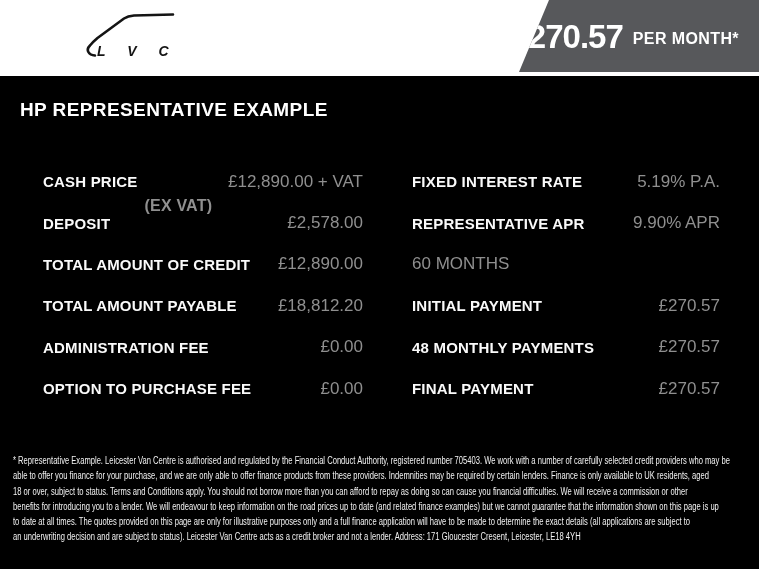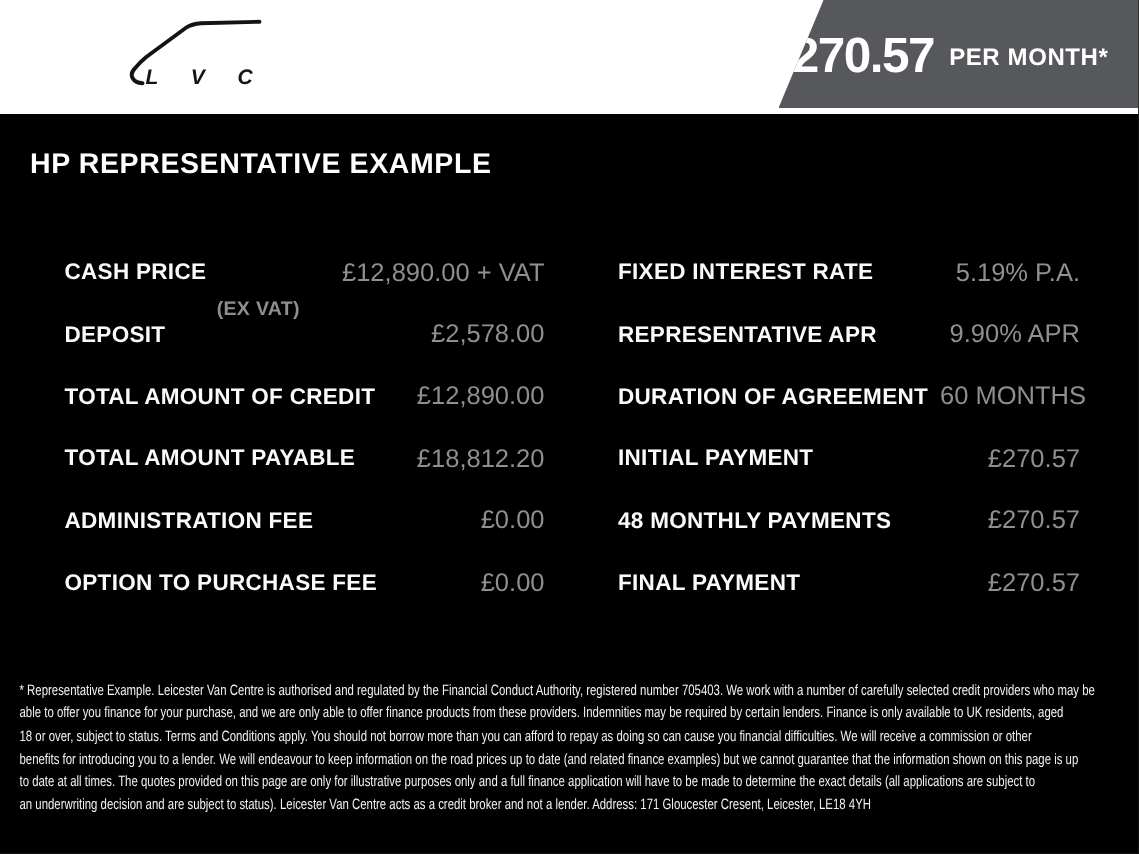--- a/index.html
+++ b/index.html
@@ -51,21 +51,21 @@
   .frow{
     height:41.4px;display:flex;align-items:center;
     justify-content:space-between;gap:8px;
   }
   .flabel-wrap{display:flex;align-items:center;white-space:nowrap;}
   .flabel{
     color:var(--label-text,#fafafa);font-size:15px;font-weight:bold;
     letter-spacing:0.2px;
   }
   .fnote{
-    color:var(--value-text,#8f8f8f);font-size:13px;font-weight:bold;
+    color:var(--value-text,#8f8f8f);font-size:16px;font-weight:bold;
     margin-left:7px;letter-spacing:0.2px;margin-top:48px;
   }
   .fvalue{
     color:var(--value-text,#8f8f8f);font-size:17px;font-weight:normal;
     white-space:nowrap;letter-spacing:0px;
   }
   
   .disclaimer{position:absolute;left:13px;top:453px;width:746px;}
   .disc-line{
     color:#f2f2f2;font-size:10px;line-height:15.3px;height:15.3px;
@@ -153,24 +153,20 @@
 
   <div class="frow">
     <span class="flabel-wrap">
       <span class="flabel">REPRESENTATIVE APR</span>
 
     </span>
     <span class="fvalue">9.90% APR</span>
   </div>
 
   <div class="frow">
-    <span class="flabel-wrap">
-      <span class="flabel">DURATION OF AGREEMENT</span>
-
-    </span>
     <span class="fvalue">60 MONTHS</span>
   </div>
 
   <div class="frow">
     <span class="flabel-wrap">
       <span class="flabel">INITIAL PAYMENT</span>
 
     </span>
     <span class="fvalue">£270.57</span>
   </div>

